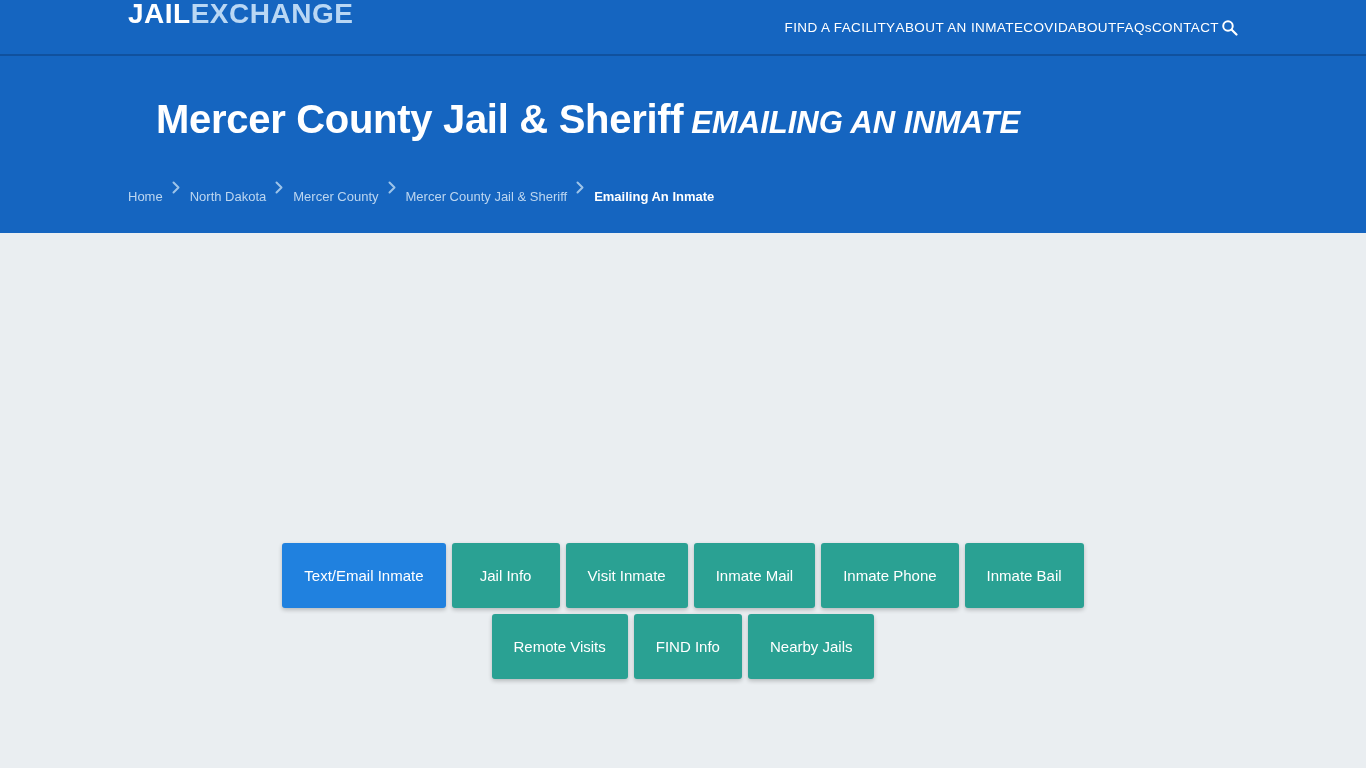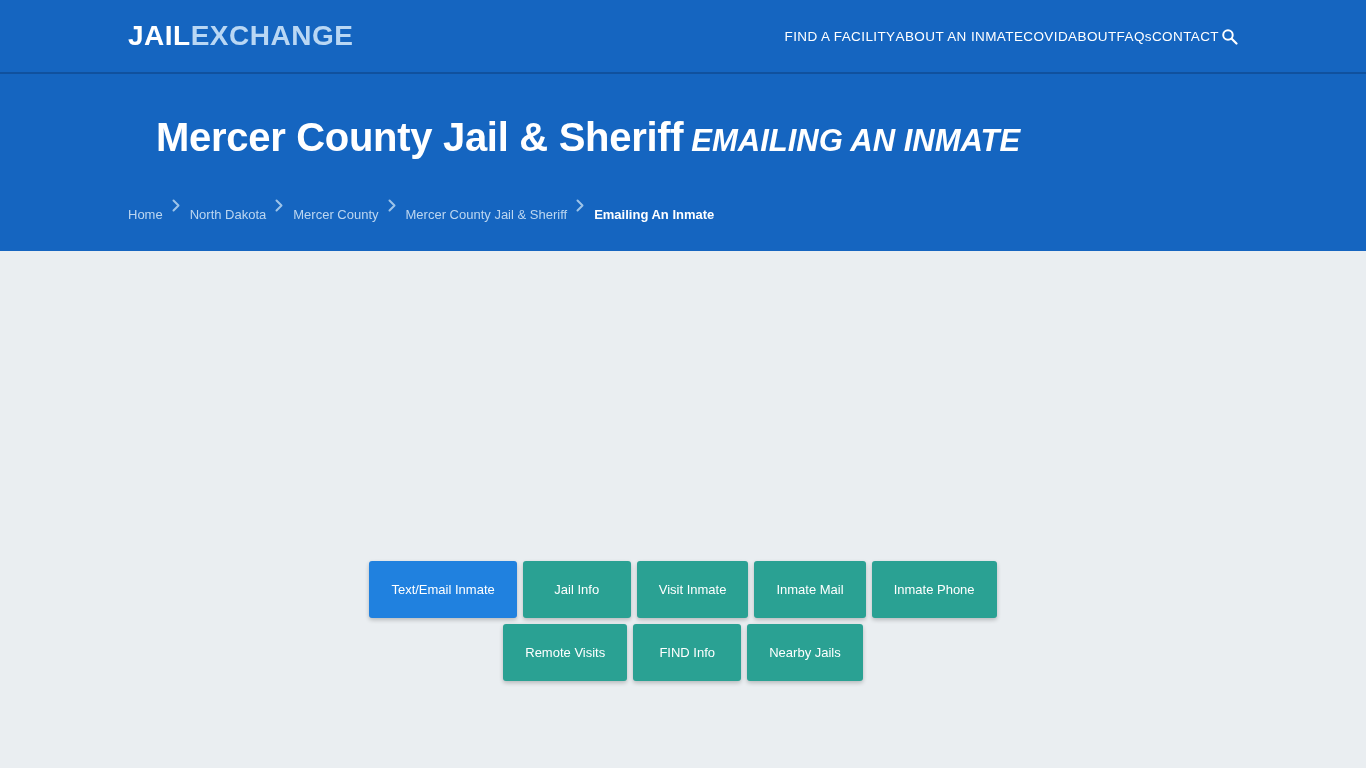--- a/index.html
+++ b/index.html
@@ -13,24 +13,23 @@
 
   body {
     font-family: "Liberation Sans", sans-serif;
     background: #eaeef1;
     color: #333;
   }
 
   
   .topbar {
     position: relative;
-    height: 74px;
+    height: 56px;
     background: #1565c0;
     display: flex;
-    align-items: center;
     border-bottom: 2px solid #10519e;
   }
 
   .logo {
     margin-left: 128px;
     font-size: 28px;
     font-weight: bold;
     letter-spacing: 0.5px;
     line-height: 1;
     white-space: nowrap;
@@ -139,28 +138,28 @@
 
   .btn-row {
     display: flex;
     justify-content: center;
     gap: 6px;
     margin-bottom: 6px;
   }
 
   .nav-btn {
     min-width: 108px;
-    height: 57px;
+    height: 65px;
     padding: 0 22px;
     border: none;
     border-radius: 3px;
     background: #2aa193;
     color: #ffffff;
     font-family: "Liberation Sans", sans-serif;
-    font-size: 13px;
+    font-size: 15px;
     line-height: 57px;
     text-align: center;
     white-space: nowrap;
     cursor: pointer;
     box-shadow: 0 2px 4px rgba(0,0,0,0.22);
     transition: background 0.12s ease;
   }
 
   .nav-btn.active {
     background: #2081df;
@@ -229,20 +228,21 @@
 <main class="content">
 
   <div class="button-grid">
 
     <div class="btn-row">
       <button class="nav-btn active">Text/Email Inmate</button>
       <button class="nav-btn">Jail Info</button>
       <button class="nav-btn">Visit Inmate</button>
       <button class="nav-btn">Inmate Mail</button>
       <button class="nav-btn">Inmate Phone</button>
+      <button class="nav-btn">Inmate Bail</button>
     </div>
 
     <div class="btn-row">
       <button class="nav-btn">Remote Visits</button>
       <button class="nav-btn">FIND Info</button>
       <button class="nav-btn">Nearby Jails</button>
     </div>
 
   </div>
 </main>

